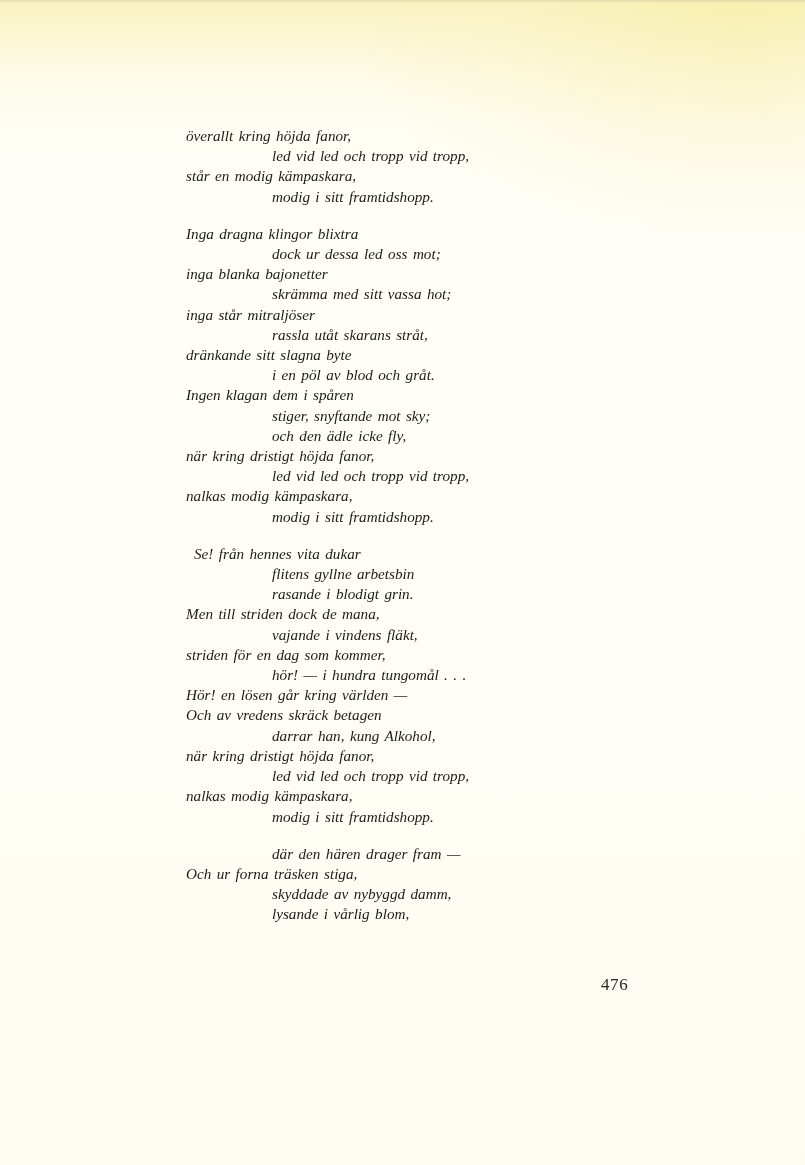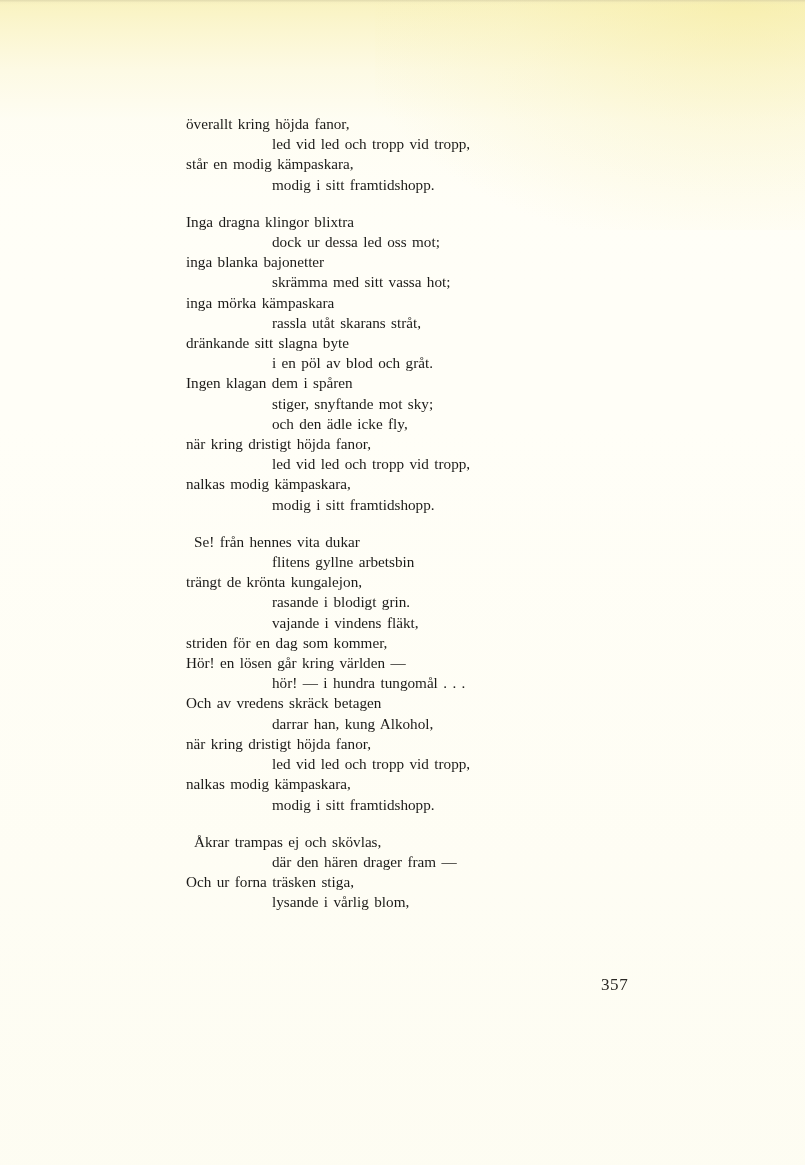--- a/index.html
+++ b/index.html
@@ -81,21 +81,22 @@
     left: 186px;
     top: 112px;
     width: 430px;
     color: #1c1b19;
     font-size: 15.2px;
     line-height: 20.2px;
     word-spacing: 1.6px;
     -webkit-font-smoothing: antialiased;
   }
   .stanza {
-    margin: 2px 0 17px 0;
+    margin: 14px 0 17px 0;
+    font-style: italic;
   }
   .stanza:last-child { margin-bottom: 0; }
 
   .line {
     white-space: pre;
     margin: 0;
   }
   
   .line.l0 { padding-left: 0; }
   
@@ -129,51 +130,51 @@
         <div class="line l0">överallt kring höjda fanor,</div>
         <div class="line l1">led vid led och tropp vid tropp,</div>
         <div class="line l0">står en modig kämpaskara,</div>
         <div class="line l1">modig i sitt framtidshopp.</div>
       </div>
       <div class="stanza">
         <div class="line l0">Inga dragna klingor blixtra</div>
         <div class="line l1">dock ur dessa led oss mot;</div>
         <div class="line l0">inga blanka bajonetter</div>
         <div class="line l1">skrämma med sitt vassa hot;</div>
-        <div class="line l0">inga mörka kämpaskara</div>
+        <div class="line l0">inga står mitraljöser</div>
         <div class="line l1">rassla utåt skarans stråt,</div>
         <div class="line l0">dränkande sitt slagna byte</div>
         <div class="line l1">i en pöl av blod och gråt.</div>
         <div class="line l0">Ingen klagan dem i spåren</div>
         <div class="line l1">stiger, snyftande mot sky;</div>
         <div class="line l1">och den ädle icke fly,</div>
         <div class="line l0">när kring dristigt höjda fanor,</div>
         <div class="line l1">led vid led och tropp vid tropp,</div>
         <div class="line l0">nalkas modig kämpaskara,</div>
         <div class="line l1">modig i sitt framtidshopp.</div>
       </div>
       <div class="stanza">
         <div class="line l0 opt">Se! från hennes vita dukar</div>
         <div class="line l1">flitens gyllne arbetsbin</div>
-        <div class="line l0">trängt de krönta kungalejon,</div>
         <div class="line l1">rasande i blodigt grin.</div>
+        <div class="line l0">Men till striden dock de mana,</div>
         <div class="line l1">vajande i vindens fläkt,</div>
         <div class="line l0">striden för en dag som kommer,</div>
+        <div class="line l1">hör! — i hundra tungomål . . .</div>
         <div class="line l0">Hör! en lösen går kring världen —</div>
-        <div class="line l1">hör! — i hundra tungomål . . .</div>
         <div class="line l0">Och av vredens skräck betagen</div>
         <div class="line l1">darrar han, kung Alkohol,</div>
         <div class="line l0">när kring dristigt höjda fanor,</div>
         <div class="line l1">led vid led och tropp vid tropp,</div>
         <div class="line l0">nalkas modig kämpaskara,</div>
         <div class="line l1">modig i sitt framtidshopp.</div>
       </div>
       <div class="stanza">
-        <div class="line l0 opt">Åkrar trampas ej och skövlas,</div>
         <div class="line l1">där den hären drager fram —</div>
         <div class="line l0">Och ur forna träsken stiga,</div>
+        <div class="line l1">skyddade av nybyggd damm,</div>
         <div class="line l1">lysande i vårlig blom,</div>
       </div>
     </div>
 
-  <div id="folio">357</div>
+  <div id="folio">476</div>
 
 </div>
 
 </body></html>

